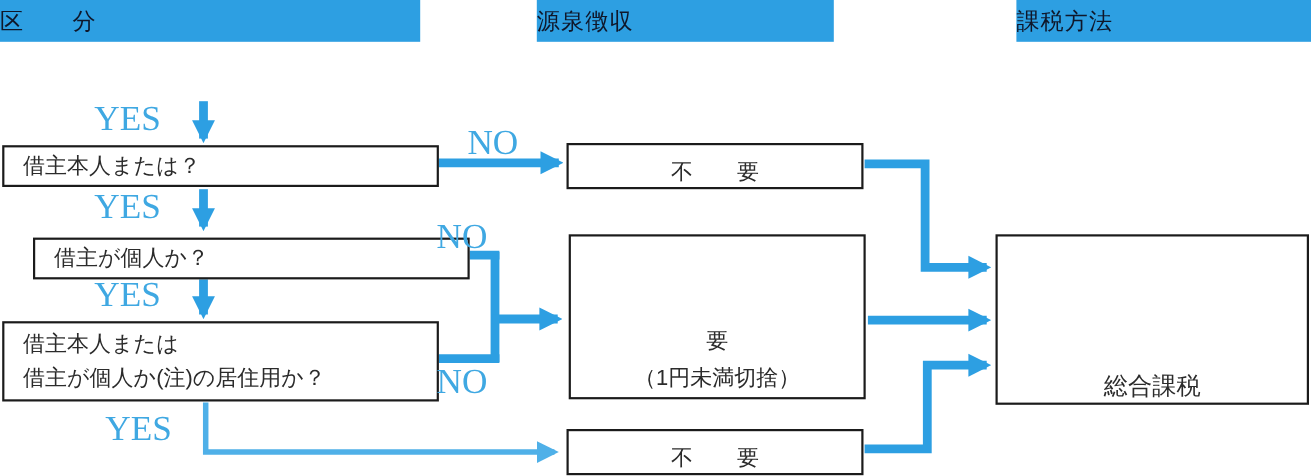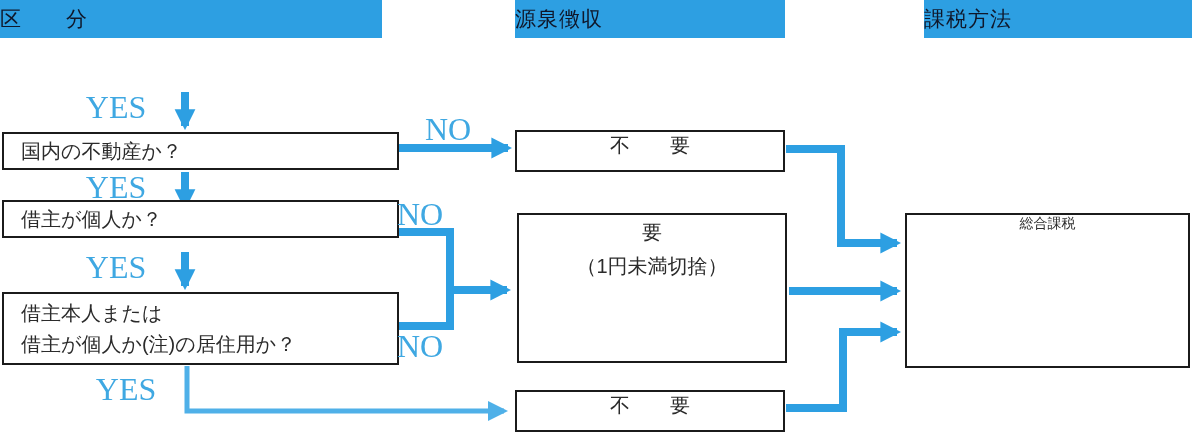--- a/index.html
+++ b/index.html
@@ -12,43 +12,43 @@
   html,body{margin:0;padding:0;background:#ffffff;}
   body{font-family:"Liberation Sans","DejaVu Sans",sans-serif;color:var(--text);}
   .stage{position:relative;width:1192px;height:433px;background:#ffffff;overflow:hidden;}
 
   .col-header{
     position:absolute;top:0;height:38px;background:var(--accent);
     color:#0f172a;font-size:21px;display:flex;align-items:center;justify-content:flex-start;
     z-index:3;letter-spacing:1px;
   }
   .hdr-category{left:0;width:382px;}
-  .hdr-withholding{left:515px;width:270px;}
+  .hdr-withholding{left:488px;width:270px;}
   .hdr-taxation{left:924px;width:279px;}
 
   .qbox{
     position:absolute;left:2px;width:376px;background:#ffffff;
     border:2px solid var(--box-border);z-index:2;
     font-size:20px;display:flex;flex-direction:column;justify-content:center;
     padding-left:17px;line-height:31px;
   }
   .q1{top:52px;height:34px;}
   .q2{top:132px;height:34px;}
-  .q3{top:200px;height:34px;}
+  .q3{top:216px;height:34px;margin-left:28px;}
   .q4{top:292px;height:69px;}
 
   .rbox{
     position:absolute;background:#ffffff;border:2px solid var(--box-border);z-index:2;
-    font-size:20px;display:flex;flex-direction:column;align-items:center;justify-content:flex-start;
+    font-size:20px;display:flex;flex-direction:column;align-items:center;justify-content:flex-end;
     text-align:center;
   }
   .r-fuyou-top{left:515px;top:130px;width:266px;height:38px;}
   .r-you{left:517px;top:213px;width:266px;height:146px;line-height:34px;}
   .r-fuyou-bottom{left:515px;top:390px;width:266px;height:38px;}
-  .r-sougou{left:905px;top:213px;width:281px;height:151px;font-size:14px;}
+  .r-sougou{left:905px;top:213px;width:281px;height:151px;font-size:22px;}
 
   .decision{
     position:absolute;z-index:4;width:88px;text-align:center;
     font-family:"Liberation Serif","DejaVu Serif",serif;
     font-size:32px;color:var(--decision-text);line-height:34px;
   }
   .yes1{left:72px;top:90px;}
   .yes2{left:72px;top:170px;}
   .yes3{left:72px;top:250px;}
   .yes4{left:82px;top:372px;}
@@ -94,21 +94,21 @@
     <path class="ln-main" stroke-width="8" stroke-linecap="square" d="M383 326 H450"></path>
     <path class="ln-main" stroke-width="8" d="M450 229 V329"></path>
     <path class="ln-main" stroke-width="8" d="M448 290 H507" marker-end="url(#ah-main)"></path>
     <path class="ln-main" stroke-width="8" d="M789 291 H897" marker-end="url(#ah-main)"></path>
     <path class="ln-main" stroke-width="8" d="M786 149 H841 V243 H897" marker-end="url(#ah-main)"></path>
     <path class="ln-main" stroke-width="8" d="M786 408 H843 V332 H897" marker-end="url(#ah-main)"></path>
     <path class="ln-light" stroke-width="5" d="M187 366 V411 H504" marker-end="url(#ah-light)"></path>
   </svg>
 
   <div class="qbox q2">
-    <span>国内の不動産か？</span>
+    <span>借主本人または？</span>
   </div>
   <div class="qbox q3">
     <span>借主が個人か？</span>
   </div>
   <div class="qbox q4">
     <span>借主本人または</span>
     <span>借主が個人か(注)の居住用か？</span>
   </div>
 
   <div class="decision yes1">YES</div>

